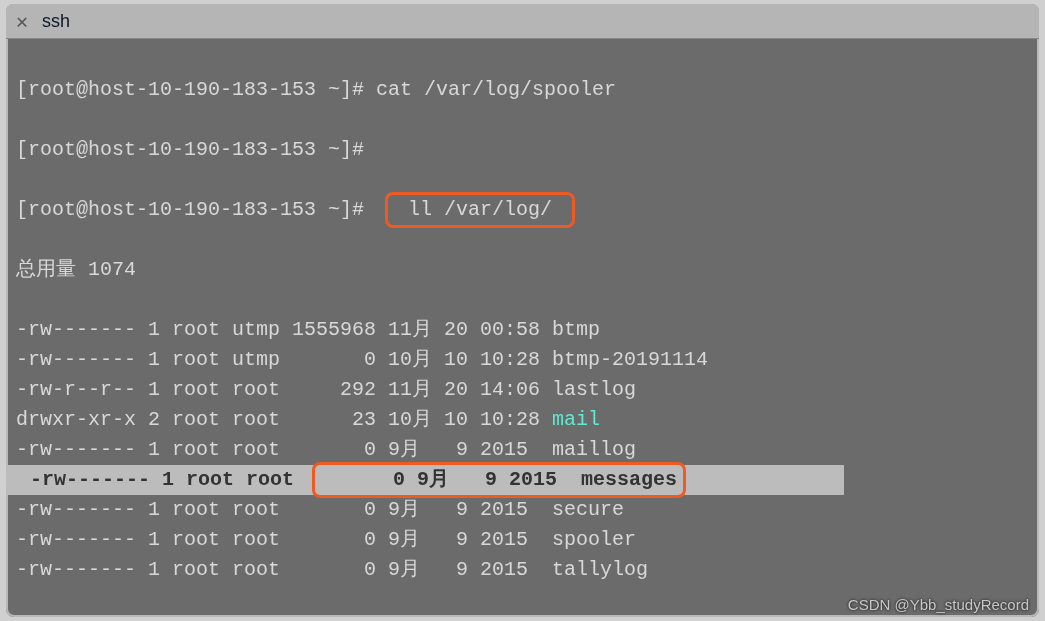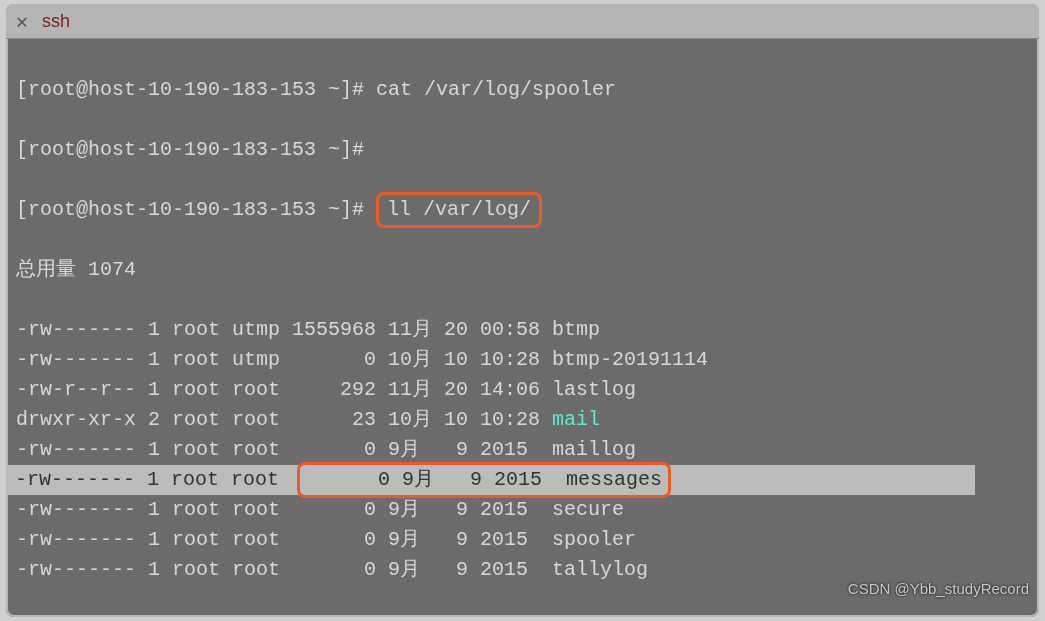--- a/index.html
+++ b/index.html
@@ -27,21 +27,21 @@
     padding:0 10px;
     border-radius:8px 8px 0 0;
     border-bottom:1px solid #888;
   }
   .close-x {
     color:#555;
     font-size:20px;
     margin-right:14px;
   }
   .title-text {
-    color:#7f1d1d;
+    color:#0f172a;
     font-size:18px;
     font-family:Arial,sans-serif;
   }
   .term {
     padding:6px 8px 8px 10px;
     color:#d8d8d8;
     white-space:pre;
     line-height:30px;
     letter-spacing:0px;
   }
@@ -49,41 +49,42 @@
   .gap1 { display:inline-block; width:76px; }
   .gap2 { display:inline-block; width:198px; }
   .gap3 { display:inline-block; width:192px; }
   .gap4 { display:inline-block; width:192px; }
   .line { display:block; height:30px; }
   .dir { color:#5eead4; }
   .hl-cmd {
     display:inline-block;
     border:3px solid #ee5a24;
     border-radius:8px;
-    padding:0 8px;
-    margin:-3px 0;
+    padding:0 20px;
+    margin:-3px 9px;
   }
   .hl-row {
     display:inline-block;
     border:3px solid #ee5a24;
     border-radius:8px;
     padding:0 6px;
     margin:-3px -6px;
   }
   .row-highlight {
     background:#bcbcbc;
     color:#333;
     display:inline-block;
-    width:969px;
+    width:838px;
     margin-left:-10px;
-    padding-left:9px;
+    padding-left:24px;
+    font-weight:bold;
   }
   .watermark {
     position:absolute;
-    right:16px; bottom:24px;
+    right:16px; bottom:8px;
     color:#c8c8c8;
     font-family:Arial,sans-serif;
     font-size:15px;
     text-shadow:0 0 3px #000;
   }
 </style>
 </head>
 <body>
 
 <div class="window">

